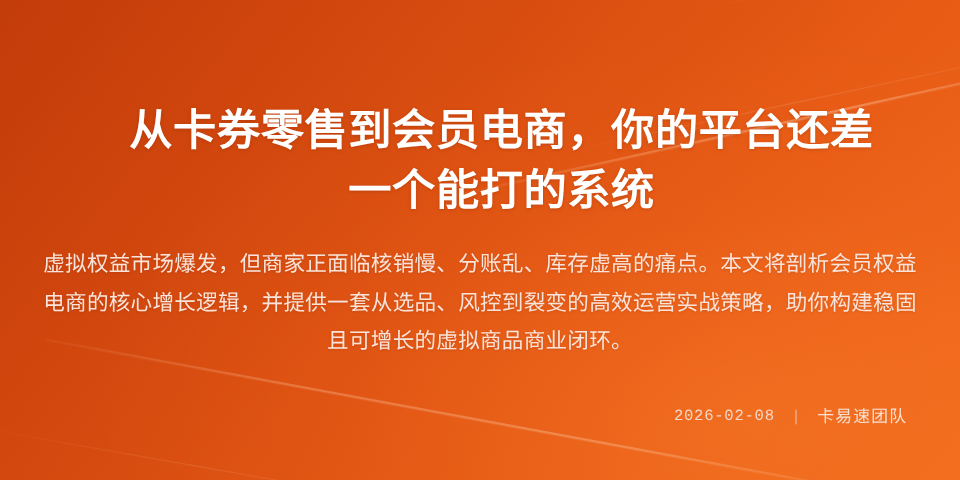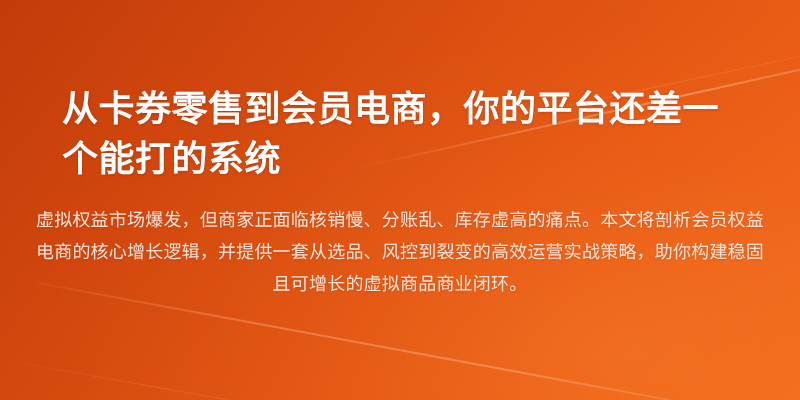--- a/index.html
+++ b/index.html
@@ -112,22 +112,22 @@
     z-index: 3;
     width: 100%;
     height: 100%;
     box-sizing: border-box;
     display: flex;
     flex-direction: column;
   }
 
   .title {
     margin: 0;
-    padding: 84px 62px 0 62px;
-    text-align: left;
+    padding: 84px 62px 0 98px;
+    text-align: center;
     color: #ffffff;
     font-size: 36px;
     font-weight: 700;
     line-height: 50px;
     letter-spacing: 0.5px;
     text-shadow: 0 1px 3px rgba(120, 35, 0, 0.28);
   }
 
   .summary {
     margin: 0;
@@ -178,15 +178,20 @@
   <div class="streak streak-top"></div>
   <div class="streak streak-bottom"></div>
   <div class="streak streak-bottom2"></div>
 
   <div class="content">
 
     <h1 class="title">从卡券零售到会员电商，你的平台还差一个能打的系统</h1>
 
     <p class="summary">虚拟权益市场爆发，但商家正面临核销慢、分账乱、库存虚高的痛点。本文将剖析会员权益电商的核心增长逻辑，并提供一套从选品、风控到裂变的高效运营实战策略，助你构建稳固且可增长的虚拟商品商业闭环。</p>
 
+    <div class="meta">
+      <span class="meta-date">2026-02-08</span>
+      <span class="meta-sep">|</span>
+      <span class="meta-team">卡易速团队</span>
+    </div>
 
   </div>
 </div>
 
 </body></html>

